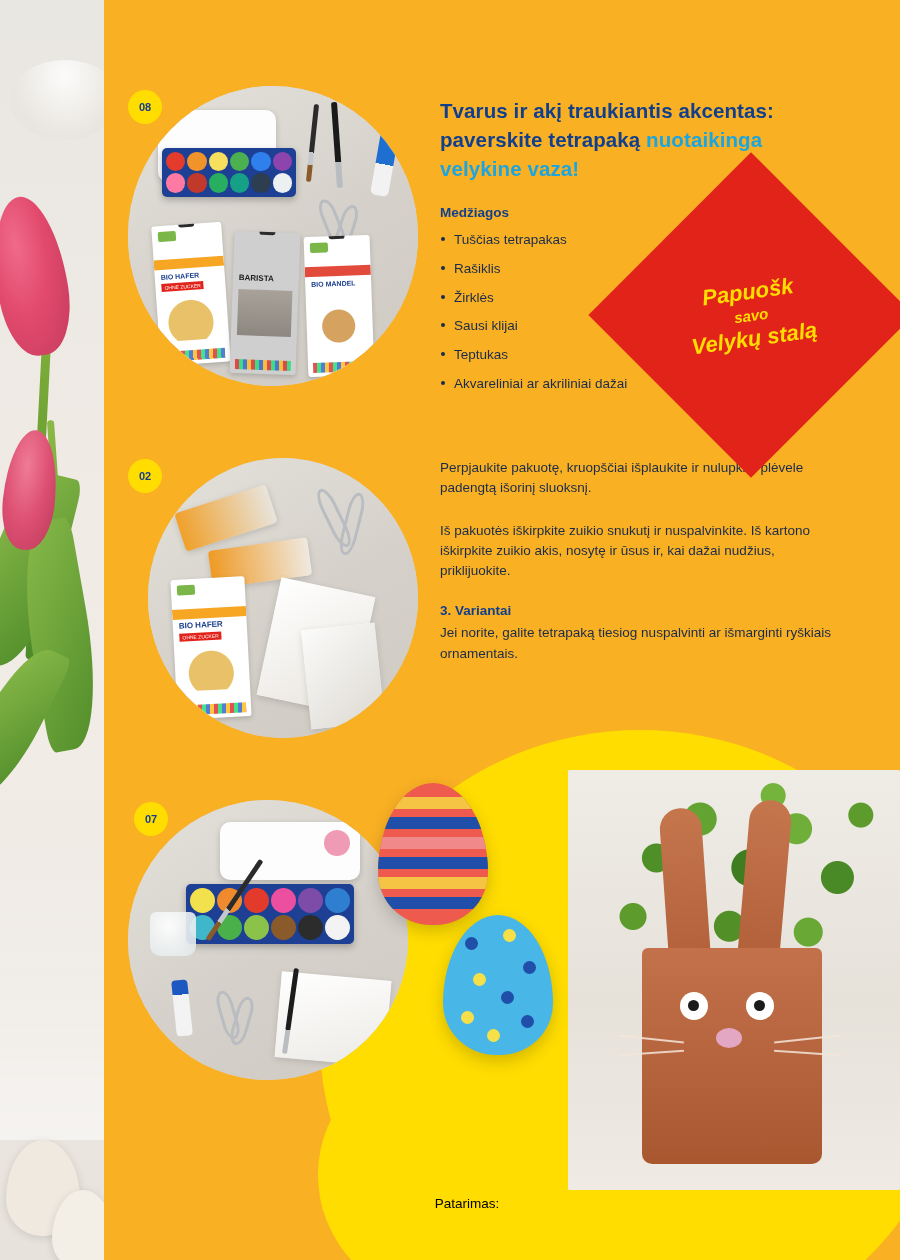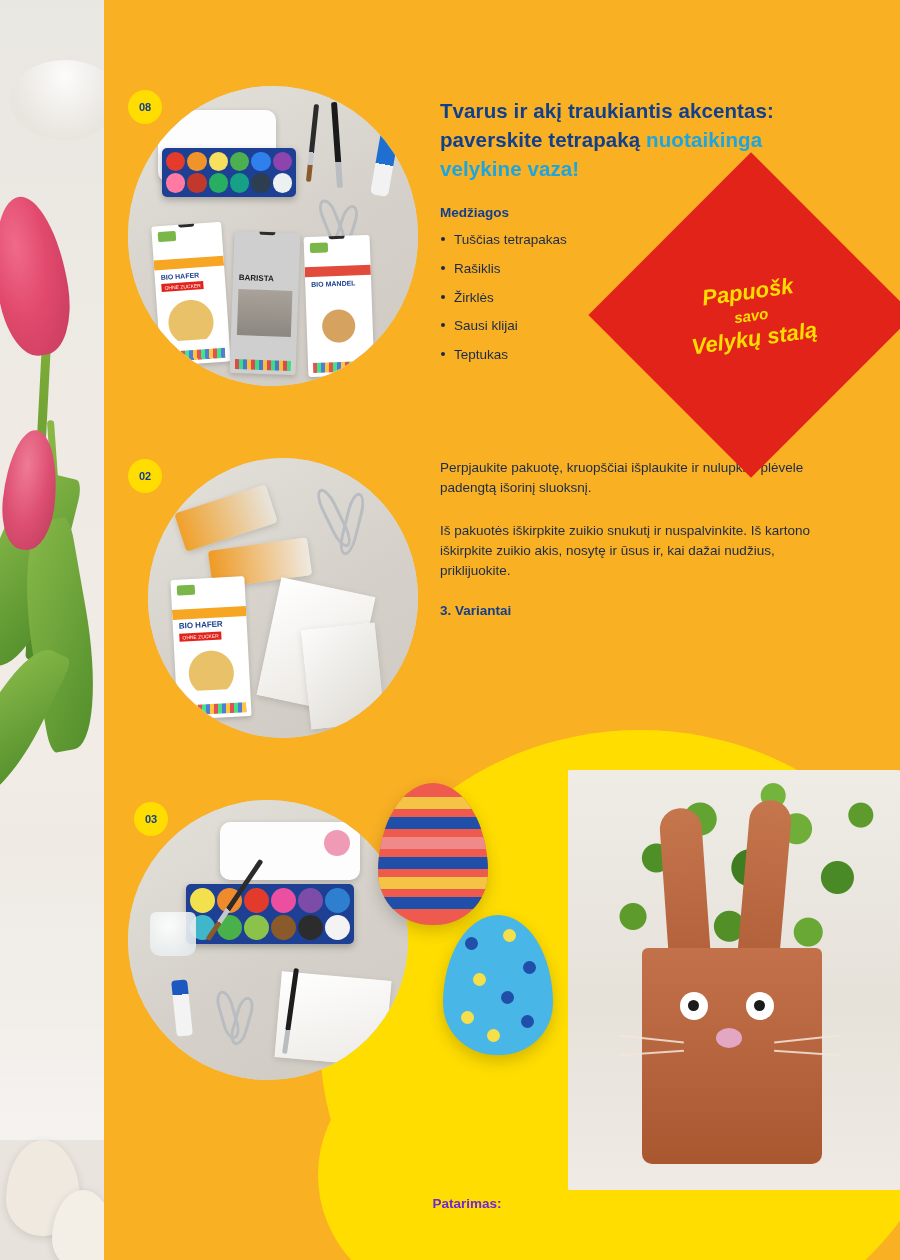--- a/index.html
+++ b/index.html
@@ -392,22 +392,22 @@
   .tip {
     position: absolute;
     left: 320px; bottom: 0;
     width: 250px;
     padding: 28px 22px 40px;
     text-align: center;
     z-index: 9;
   }
   .tip .tip-title {
     font-size: 13.5px;
-    font-weight: bold;
-    color: #6d28d9;
+    font-weight: normal;
+    color: #000000;
     margin-bottom: 9px;
   }
   .tip .tip-body {
     font-size: 13px;
     line-height: 1.55;
     color: #1a2b4a;
   }
 </style>
 </head>
 <body>
@@ -530,32 +530,34 @@
 
   <div class="content">
     <h1 class="title"><span>Tvarus ir akį traukiantis akcentas: paverskite tetrapaką </span><span class="hl">nuotaikinga velykine vaza!</span></h1>
     <div class="subhead">Medžiagos</div>
     <ul class="materials">
       <li>Tuščias tetrapakas</li>
       <li>Rašiklis</li>
       <li>Žirklės</li>
       <li>Sausi klijai</li>
       <li>Teptukas</li>
+      <li>Akvareliniai ar akriliniai dažai</li>
     </ul>
   </div>
 
   <div class="steps">
     <p class="step-body">Perpjaukite pakuotę, kruopščiai išplaukite ir nulupkite plėvele padengtą išorinį sluoksnį.</p>
     <p class="step-body">Iš pakuotės iškirpkite zuikio snukutį ir nuspalvinkite. Iš kartono iškirpkite zuikio akis, nosytę ir ūsus ir, kai dažai nudžius, priklijuokite.</p>
     <div class="step-title">3. Variantai</div>
+    <p class="step-body">Jei norite, galite tetrapaką tiesiog nuspalvinti ar išmarginti ryškiais ornamentais.</p>
   </div>
 
   <div class="badge b1">08</div>
   <div class="badge b2">02</div>
-  <div class="badge b3">03</div>
+  <div class="badge b3">07</div>
 
   <div class="diamond-wrap">
     <div class="diamond"></div>
     <div class="diamond-text">
       <span class="l1">Papuošk</span>
       <span class="l2">savo</span>
       <span class="l3">Velykų stalą</span>
     </div>
   </div>
 

